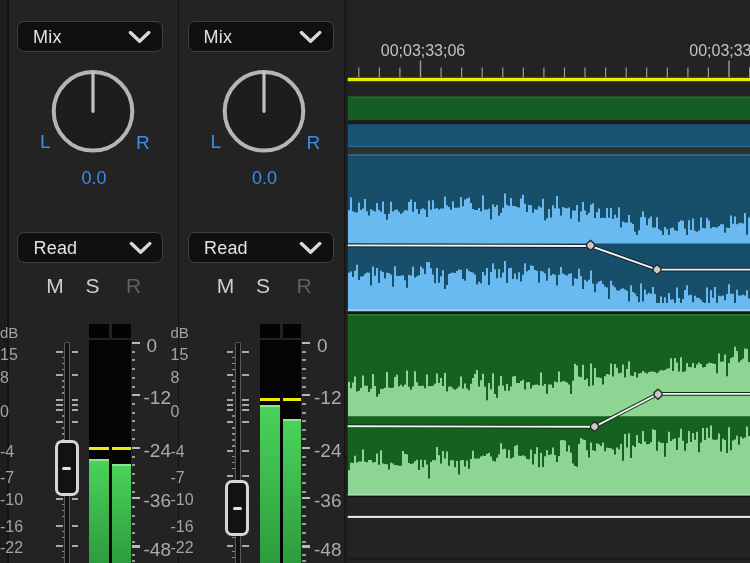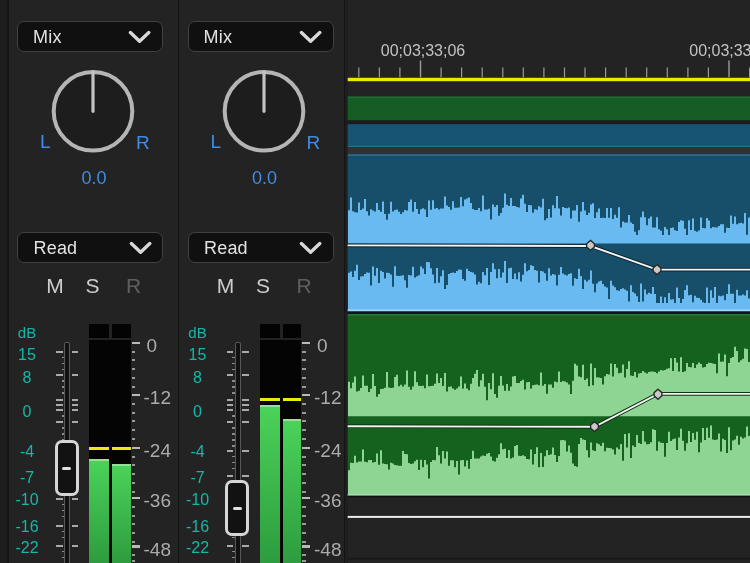--- a/index.html
+++ b/index.html
@@ -1,20 +1,20 @@
 <!DOCTYPE html>
 <html><head><meta charset="utf-8"><style>
 * {margin:0;padding:0}
 html,body {width:750px;height:563px;overflow:hidden;background:#232323;font-family:"Liberation Sans", sans-serif}
 #root {position:relative;width:750px;height:563px;background:#232323}
 .dd {position:absolute;background:#101010;border:1.5px solid #414141;border-radius:7px;box-sizing:border-box}
 .ddt {position:absolute;font-size:18px;color:#e2e2e2;letter-spacing:0.2px}
 .blu {position:absolute;color:#3d8de8}
 .msr {position:absolute;font-size:21px;letter-spacing:0}
-.flab {position:absolute;width:54px;text-align:center;font-size:16px;color:#14b8a6}
+.flab {position:absolute;width:54px;text-align:left;font-size:16px;color:#a3a3a3}
 .mlab {position:absolute;font-size:19px;color:#ababab}
 </style></head><body>
 <div id="root">
 <div style="position:absolute;left:0;top:0;width:7px;height:563px;background:#1d1d1d"></div>
 <div style="position:absolute;left:7px;top:0;width:1.7px;height:563px;background:#141414"></div>
 <div style="position:absolute;left:177.8px;top:0;width:1.6px;height:563px;background:#141414"></div>
 <div style="position:absolute;left:343.5px;top:0;width:1.5px;height:563px;background:#141414"></div>
 <div class="dd" style="left:17.0px;top:21px;width:146px;height:30.5px"></div>
     <div class="ddt" style="left:33.0px;top:27px">Mix</div>
     <svg style="position:absolute;left:128.0px;top:30px" width="23" height="14">

